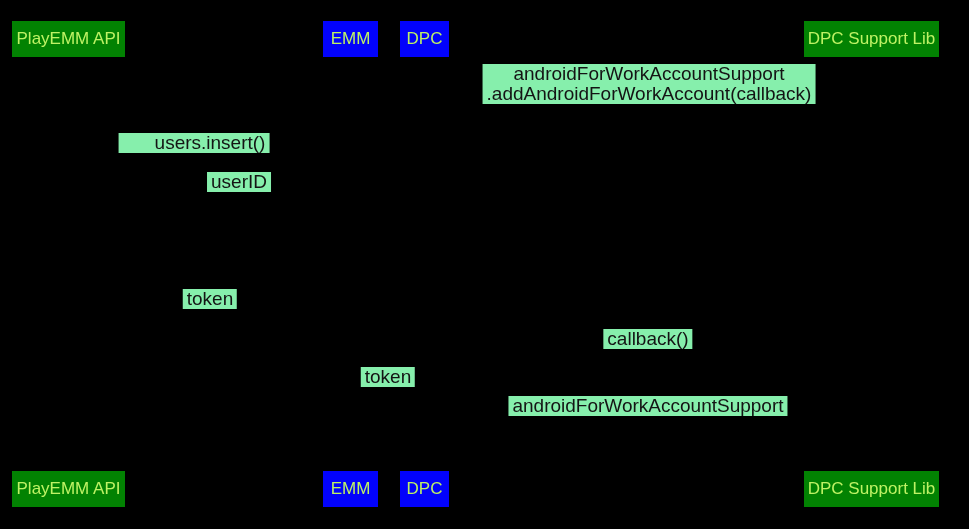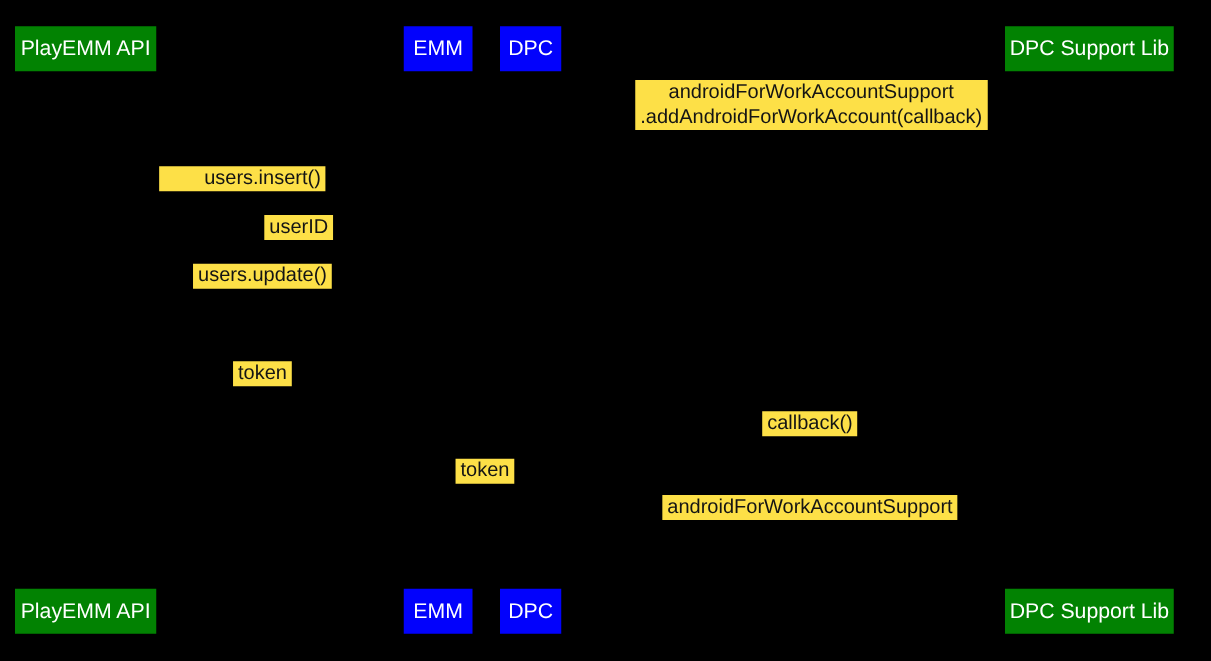--- a/index.html
+++ b/index.html
@@ -13,31 +13,31 @@
     height: 529px;
     background: #000000;
     overflow: hidden;
     font-family: "Liberation Sans", sans-serif;
   }
   .actor {
     position: absolute;
     display: flex;
     align-items: center;
     justify-content: center;
-    color: #ffffff;
+    color: #bef264;
     font-size: 17px;
     white-space: nowrap;
     box-sizing: border-box;
   }
   .message {
     position: absolute;
     transform: translateX(-50%);
-    background: #fde047;
+    background: #86efac;
     color: #141414;
-    font-size: 16px;
+    font-size: 19px;
     text-align: center;
     padding: 0 4px;
     white-space: nowrap;
   }
   .message-line {
     line-height: 20px;
   }
 </style>
 </head>
 <body>
@@ -54,23 +54,20 @@
     <div class="message" style="left: 649px; top: 64px;">
       <div class="message-line">androidForWorkAccountSupport</div>
       <div class="message-line">.addAndroidForWorkAccount(callback)</div>
     </div>
     <div class="message" style="left: 194px; top: 133px; padding-left: 36px;">
       <div class="message-line">users.insert()</div>
     </div>
     <div class="message" style="left: 210px; top: 172px; margin-left: 29px;">
       <div class="message-line">userID</div>
     </div>
-    <div class="message" style="left: 210px; top: 211px;">
-      <div class="message-line">users.update()</div>
-    </div>
     <div class="message" style="left: 210px; top: 289px;">
       <div class="message-line">token</div>
     </div>
     <div class="message" style="left: 648px; top: 329px;">
       <div class="message-line">callback()</div>
     </div>
     <div class="message" style="left: 388px; top: 367px;">
       <div class="message-line">token</div>
     </div>
     <div class="message" style="left: 648px; top: 396px;">

